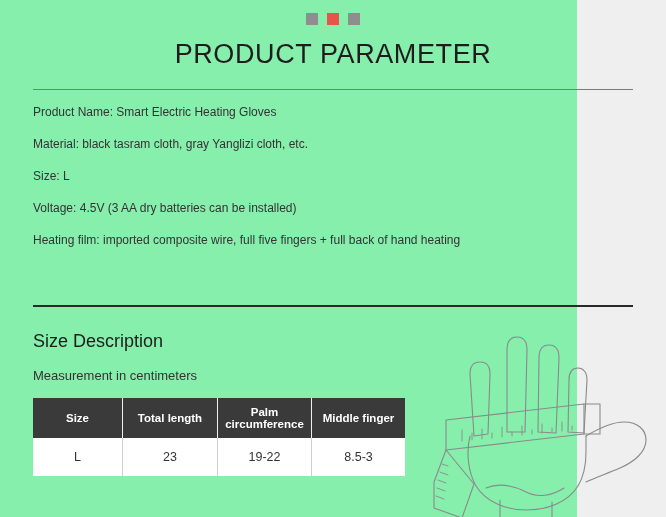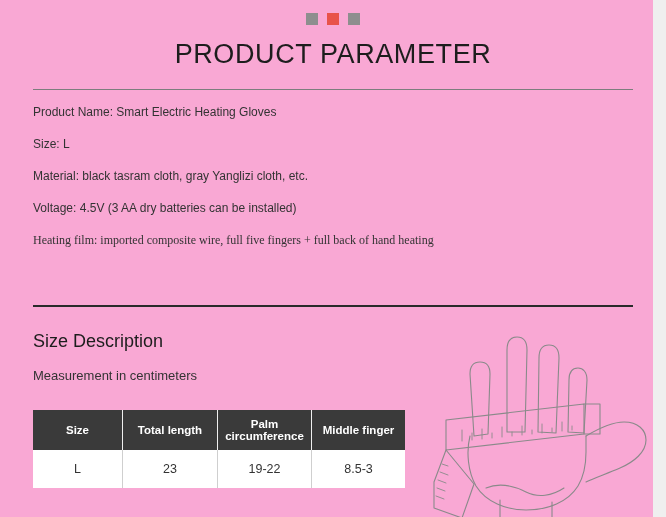--- a/index.html
+++ b/index.html
@@ -11,23 +11,23 @@
     height: 517px;
     background: #efefef;
     font-family: "Liberation Sans", sans-serif;
     color: #2b2b2b;
     overflow: hidden;
     position: relative;
   }
 
   .page {
     position: relative;
-    width: 653px;
+    width: 577px;
     height: 517px;
-    background: #f9a8d4;
+    background: #86efac;
   }
 
   
   .dots {
     position: absolute;
     top: 13px;
     left: 0;
     width: 666px;
     display: flex;
     justify-content: center;
@@ -88,41 +88,41 @@
     margin: 0 0 12px 0;
   }
   .info-line {
     font-size: 12px;
     font-weight: 400;
     color: #333333;
     line-height: 16px;
     margin-bottom: 16px;
     white-space: nowrap;
   }
-  .info-line:last-child { margin-bottom: 0; font-family: Liberation Serif, serif; }
+  .info-line:last-child { margin-bottom: 0; }
 
   
   .section-size {
     position: absolute;
     left: 33px;
     top: 330px;
     width: 360px;
   }
   .section-heading-2 {
     font-size: 18px;
     font-weight: 400;
     color: #1d1d1d;
     line-height: 22px;
     margin: 0 0 16px 0;
   }
   .measure-note {
     font-size: 13px;
     color: #333333;
     line-height: 16px;
-    margin: 0 0 26px 0;
+    margin: 0 0 14px 0;
   }
 
   
   .size-table {
     border-collapse: collapse;
     width: 345px;
     table-layout: fixed;
     padding-left: 28px;
   }
   .size-table th {
@@ -174,22 +174,22 @@
     <span class="dot red"></span>
     <span class="dot gray"></span>
   </div>
 
   <div class="main-title">PRODUCT PARAMETER</div>
 
   <div class="rule-top"></div>
 
   <div class="section-basic">
     <div class="info-line">Product Name: Smart Electric Heating Gloves</div>
+    <div class="info-line">Material: black tasram cloth, gray Yanglizi cloth, etc.</div>
     <div class="info-line">Size: L</div>
-    <div class="info-line">Material: black tasram cloth, gray Yanglizi cloth, etc.</div>
     <div class="info-line">Voltage: 4.5V (3 AA dry batteries can be installed)</div>
     <div class="info-line">Heating film: imported composite wire, full five fingers + full back of hand heating</div>
   </div>
 
   <div class="rule-mid"></div>
 
   <div class="section-size">
     <div class="section-heading-2">Size Description</div>
     <div class="measure-note">Measurement in centimeters</div>
 

